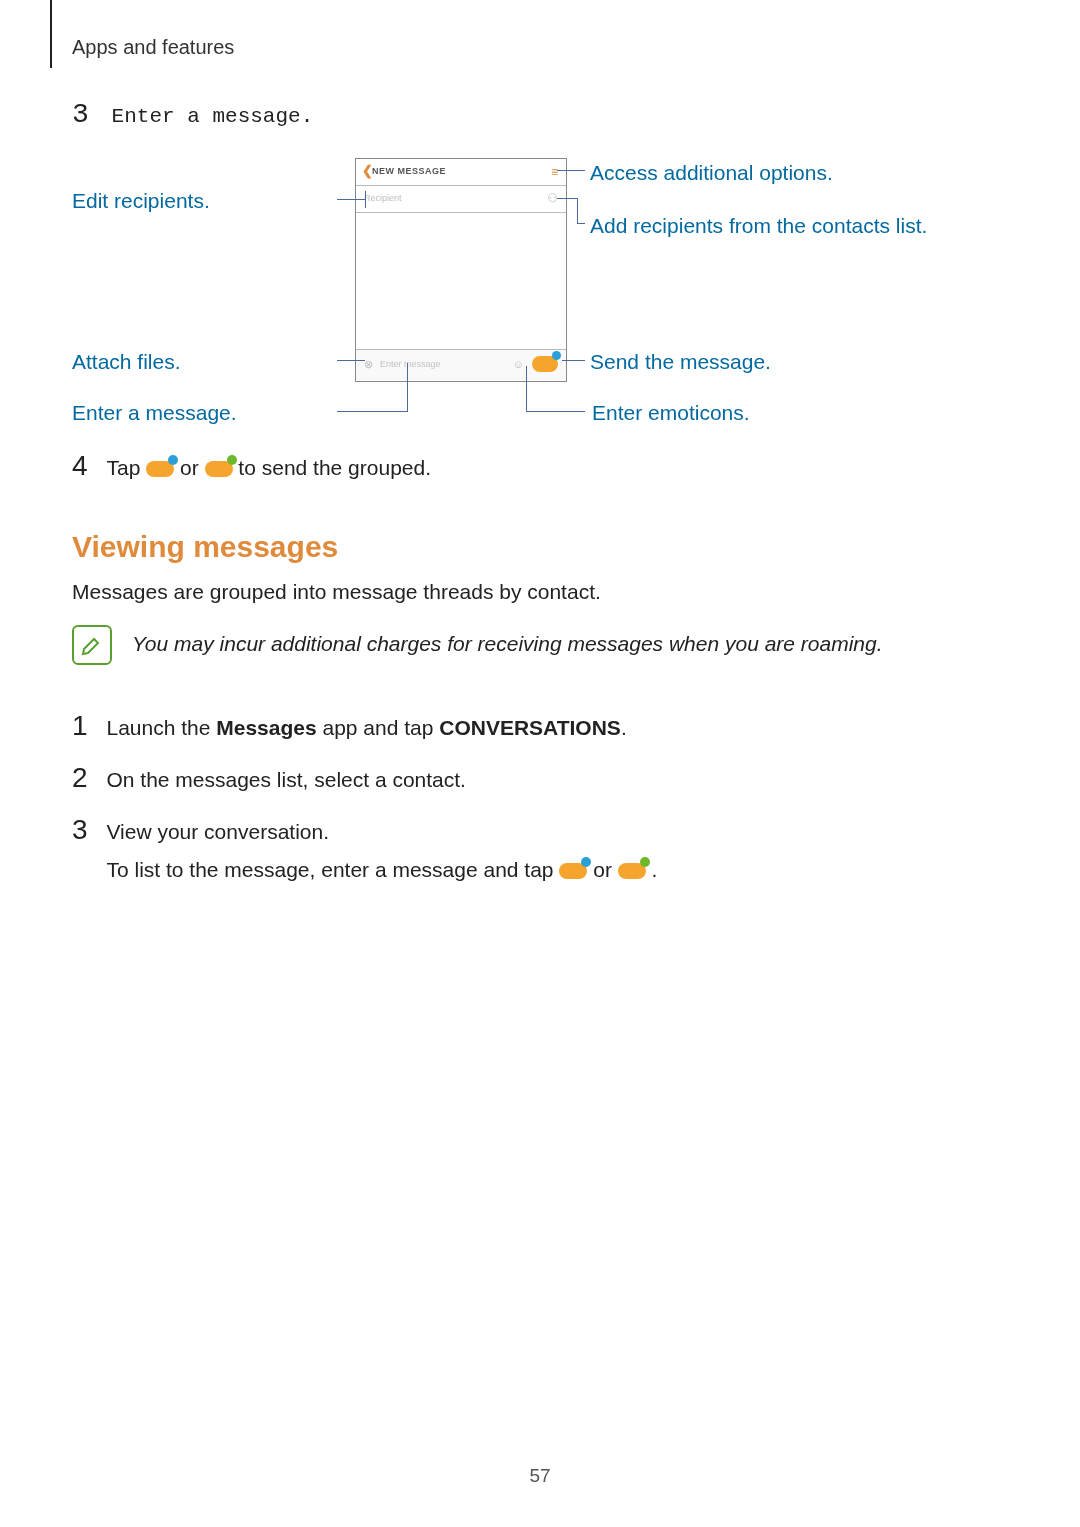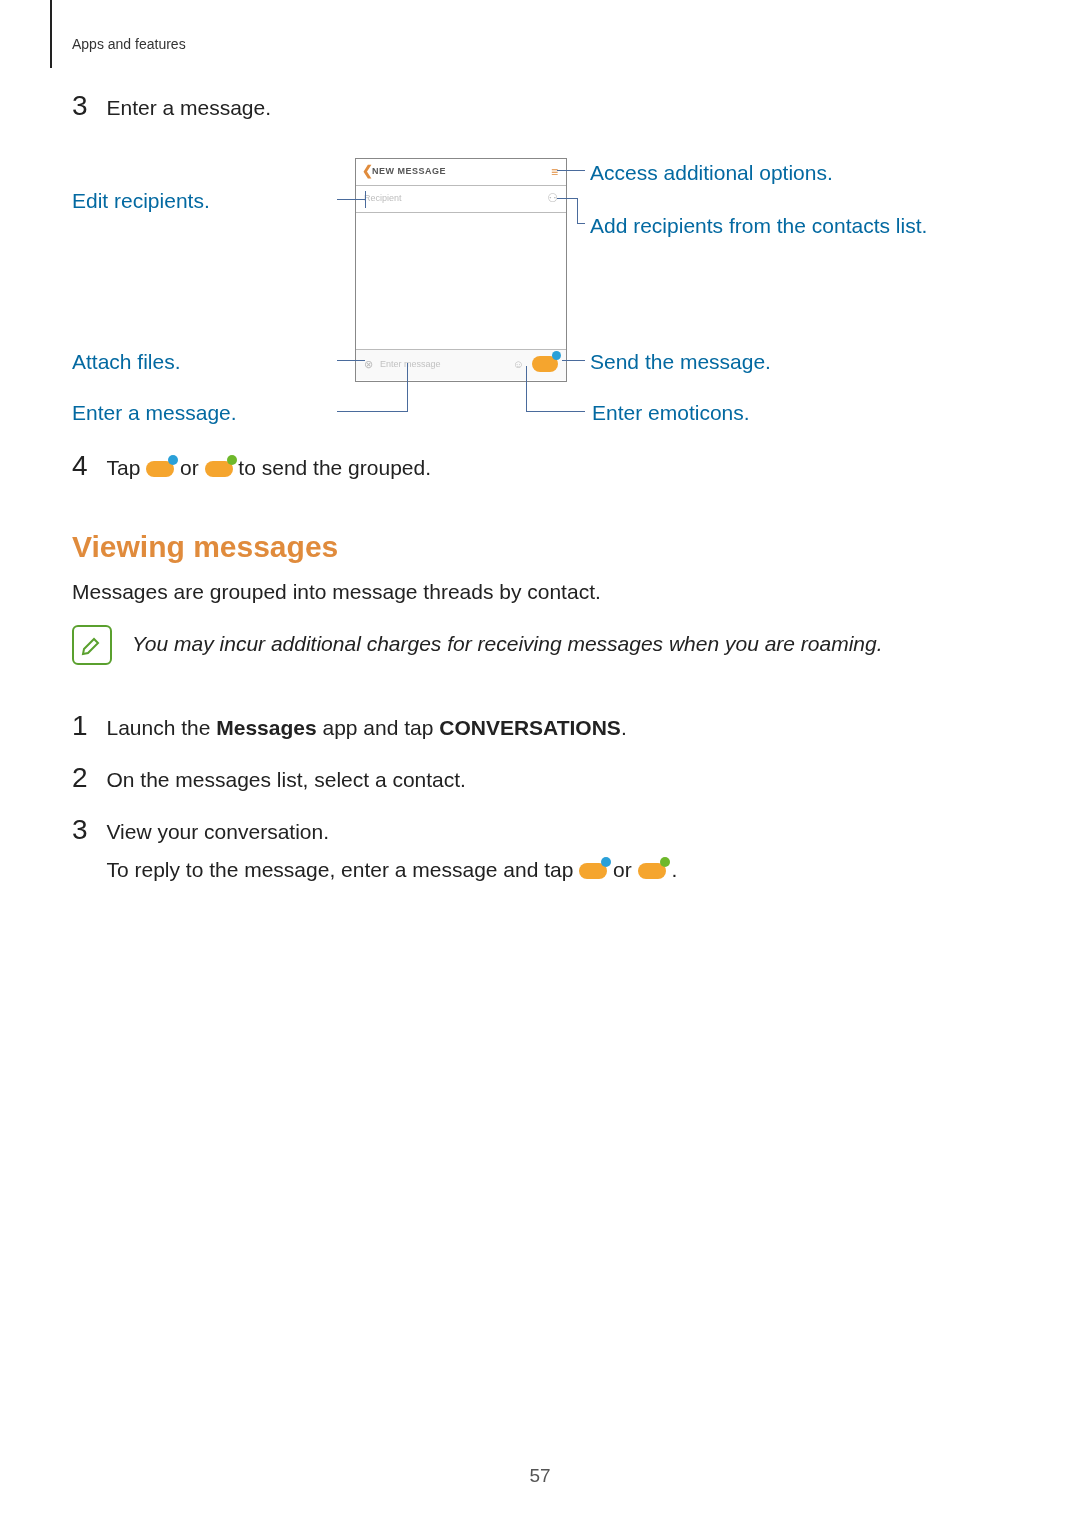--- a/index.html
+++ b/index.html
@@ -21,21 +21,21 @@
     left: 50px;
     top: 0;
     width: 0;
     height: 68px;
     border-left: 2px solid #222;
   }
   .header-title {
     position: absolute;
     left: 72px;
     top: 36px;
-    font-size: 14px;
+    font-size: 20px;
     color: #333;
   }
 
   .step-block { position: absolute; left: 72px; right: 70px; }
   .step-num {
     display: inline-block;
     width: 30px;
     font-size: 28px;
     color: #222;
     vertical-align: top;
@@ -203,21 +203,21 @@
   }
 </style>
 </head>
 <body>
 
 <div class="page">
 
   <div class="side-rule"></div>
   <div class="header-title">Apps and features</div>
 
-  <div class="step-block" style="top:90px;">
+  <div class="step-block" style="top:99px;font-family:Liberation Mono, monospace;">
     <span class="step-num">3</span>
     <span class="step-text">Enter a message.</span>
   </div>
 
   <div class="figure">
 
     <div class="phone">
       <div class="phone-head">
         <span class="phone-back">❮</span>
         <span class="phone-title">NEW MESSAGE</span>
@@ -295,21 +295,21 @@
   <div class="step-block" style="top:762px;">
     <span class="step-num">2</span>
     <span class="step-text">On the messages list, select a contact.</span>
   </div>
 
   <div class="step-block" style="top:814px;">
     <span class="step-num">3</span>
     <span class="step-text">
       <span>View your conversation.</span>
       <div class="sub">
-        <span>To reply to the message, enter a message and tap </span>
+        <span>To list to the message, enter a message and tap </span>
         <span class="send-pill sim1"></span>
         <span> or </span>
         <span class="send-pill sim2"></span>
         <span>.</span>
       </div>
     </span>
   </div>
 
   <div class="page-number">57</div>
 </div>

